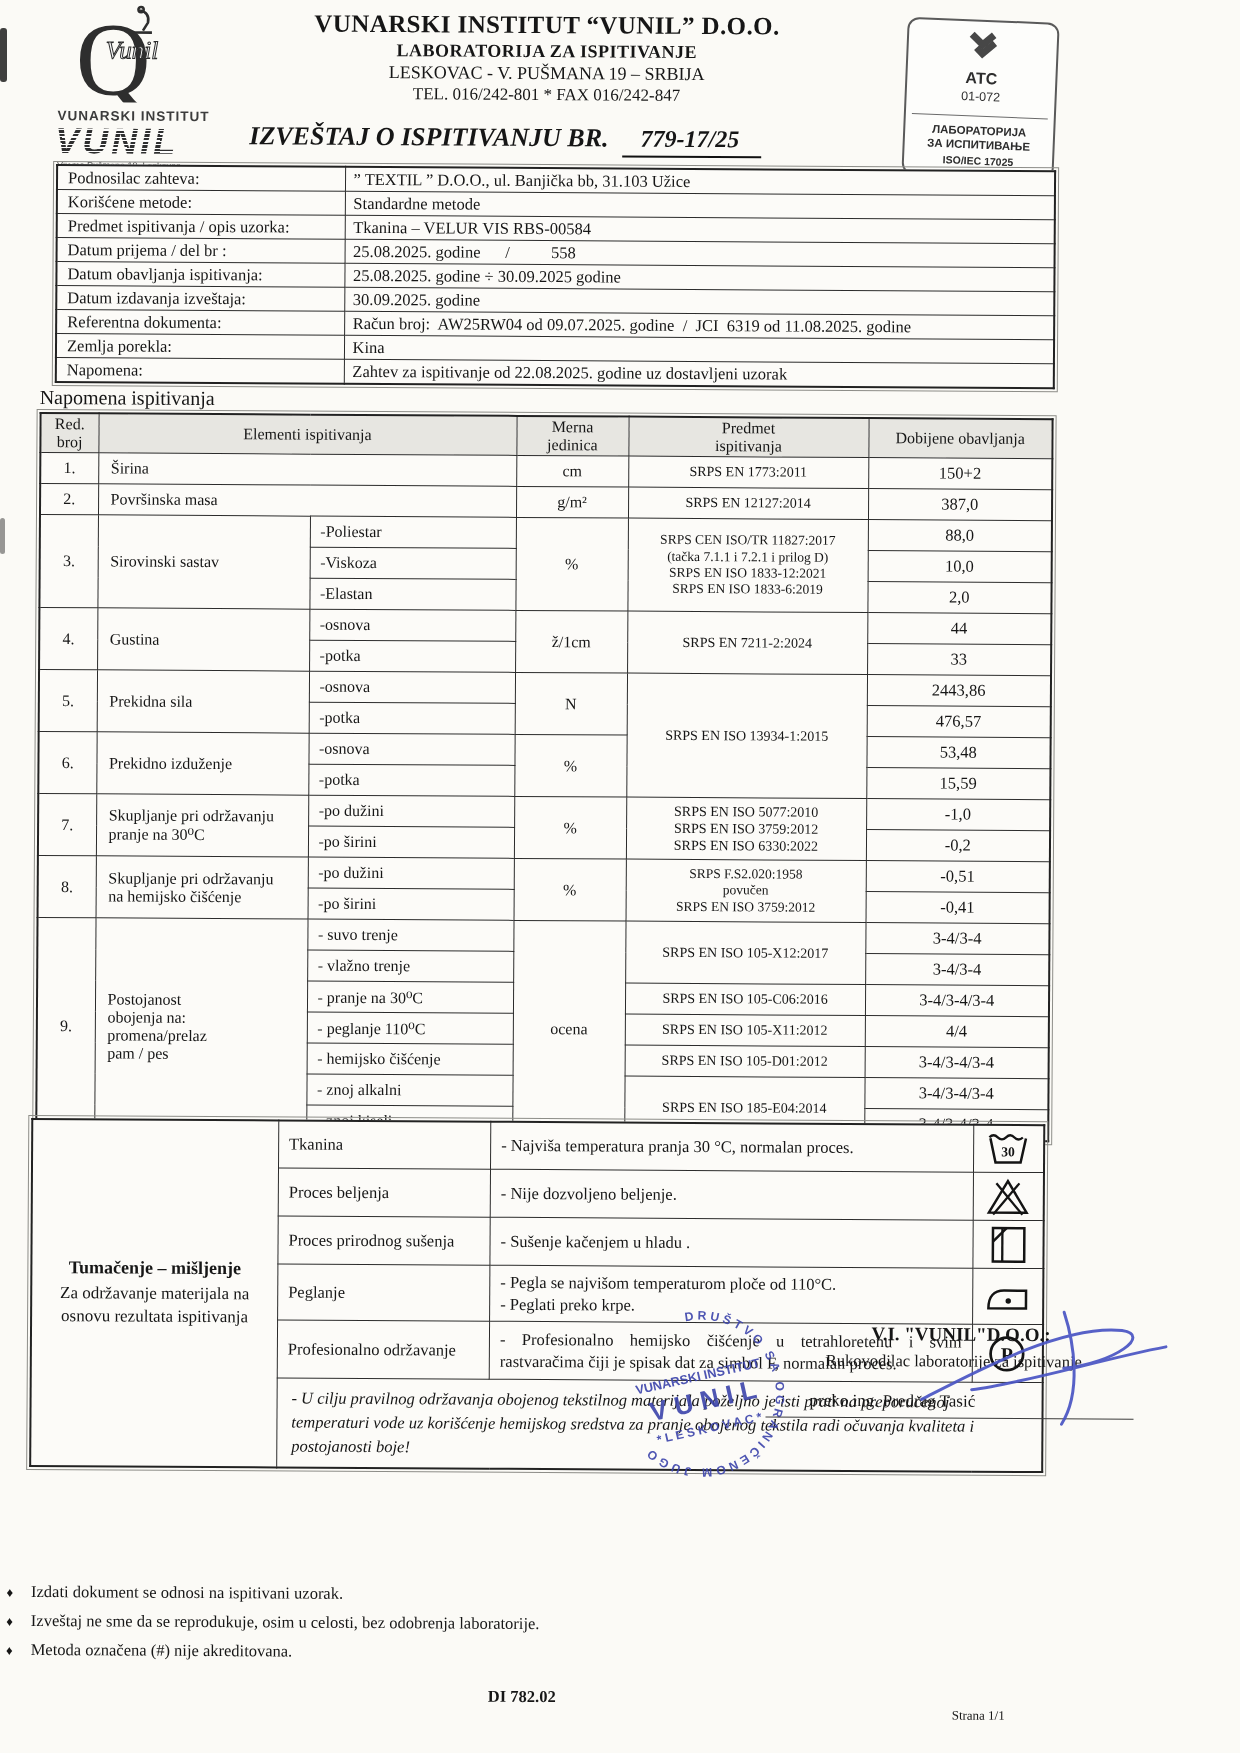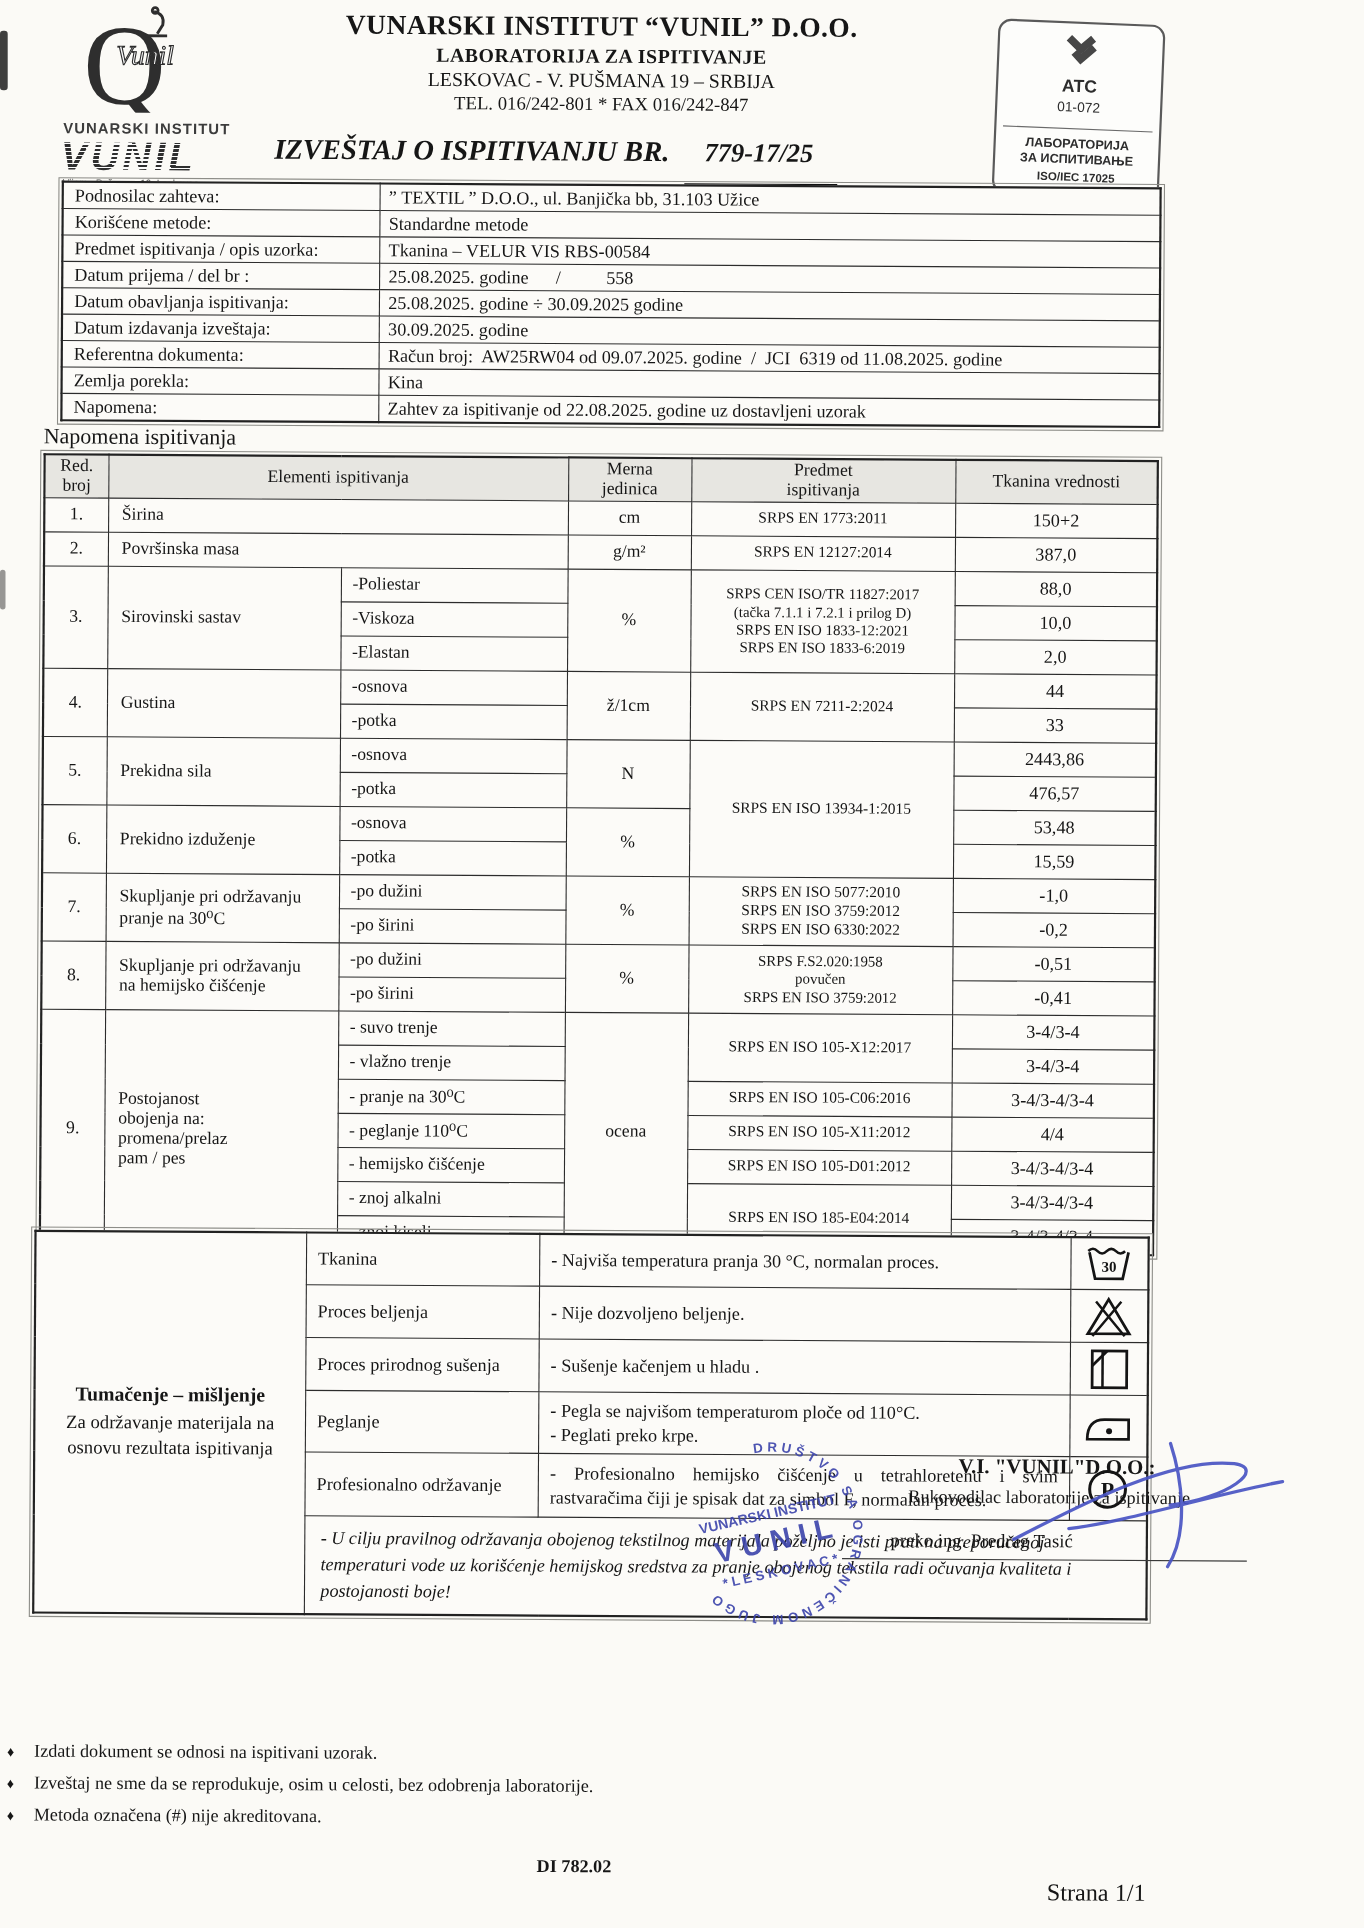--- a/index.html
+++ b/index.html
@@ -10,21 +10,21 @@
   .pre{white-space:pre-line;}
   .prew{white-space:pre-wrap;}
 
   
   .org-center{left:255px;top:10px;width:580px;text-align:center;}
   .org-name{font-size:25px;font-weight:bold;letter-spacing:.4px;}
   .org-lab{font-size:18px;font-weight:bold;margin-top:2px;letter-spacing:.5px;}
   .org-addr{font-size:18px;margin-top:1px;}
   .org-tel{font-size:17px;margin-top:1px;}
   .doc-title{left:248px;top:122px;width:720px;font-size:26px;font-weight:bold;font-style:italic;}
-  .doc-no{display:inline-block;border-bottom:2.2px solid #111;padding:0 22px 13px 18px;margin-left:14px;font-size:24px;}
+  .doc-no{display:inline-block;border-bottom:2.2px solid #111;padding:0 22px 3px 18px;margin-left:14px;font-size:24px;}
 
   
   .logo-block{left:46px;top:4px;width:215px;}
   .logo-caption{font-family:"Liberation Sans","DejaVu Sans",sans-serif;font-size:13.5px;font-weight:bold;color:#3c3c3c;letter-spacing:1px;margin:2px 0 0 10px;}
   .vunil-word{font-family:"Liberation Sans","DejaVu Sans",sans-serif;font-style:italic;font-weight:900;font-size:36px;letter-spacing:3px;color:#3f3f3f;margin-left:8px;line-height:1;
      background:repeating-linear-gradient(180deg,#2f2f2f 0 2.4px,#fdfdfd 2.4px 3.6px);-webkit-background-clip:text;background-clip:text;}
   @supports (-webkit-background-clip:text){.vunil-word{color:transparent;}}
   .logo-street{font-family:"Liberation Sans","DejaVu Sans",sans-serif;font-size:9px;color:#4a4a4a;margin:1px 0 0 10px;}
 
   
@@ -71,21 +71,21 @@
 
   
   .sign-company{left:792px;top:1320px;width:350px;text-align:center;font-size:19px;font-weight:bold;}
   .sign-role{left:780px;top:1348px;width:360px;text-align:center;font-size:16.5px;}
   .sign-name{left:816px;top:1388px;font-size:17px;}
   .sign-line{left:772px;top:1414px;width:368px;border-top:1.6px solid #3a3a3a;height:0;}
   .notes{left:8px;top:1584px;width:760px;}
   .note-row{display:flex;align-items:baseline;margin-bottom:9px;font-size:16.5px;}
   .bullet{font-size:13px;margin:0 18px 0 6px;}
   .doc-code{left:420px;top:1686px;width:220px;text-align:center;font-size:16.5px;font-weight:bold;}
-  .page-num{left:960px;top:1704px;font-size:22px;}
+  .page-num{left:960px;top:1704px;font-size:13px;}
 
   .edge-mark{background:#1d1d1d;border-radius:3px;}
   .stamp-svg{left:592px;top:1302px;transform:rotate(-13deg);opacity:.9;}
   .sig-svg{left:918px;top:1296px;opacity:.92;}
   .icon-svg{vertical-align:middle;}
 </style>
 </head>
 <body>
 
 <div class="page">
@@ -192,21 +192,21 @@
       </colgroup>
       <tbody>
           <tr>
         <th class="pre">Red.
 broj</th>
         <th colspan="2">Elementi ispitivanja</th>
         <th class="pre">Merna
 jedinica</th>
         <th class="pre">Predmet
 ispitivanja</th>
-        <th>Tkanina vrednosti</th>
+        <th>Dobijene obavljanja</th>
       </tr>
 
       <tr>
         <td>1.</td>
         <td class="nm" colspan="2">Širina</td>
         <td>cm</td>
         <td class="mt">SRPS EN 1773:2011</td>
         <td class="vl">150+2</td>
       </tr>
 

